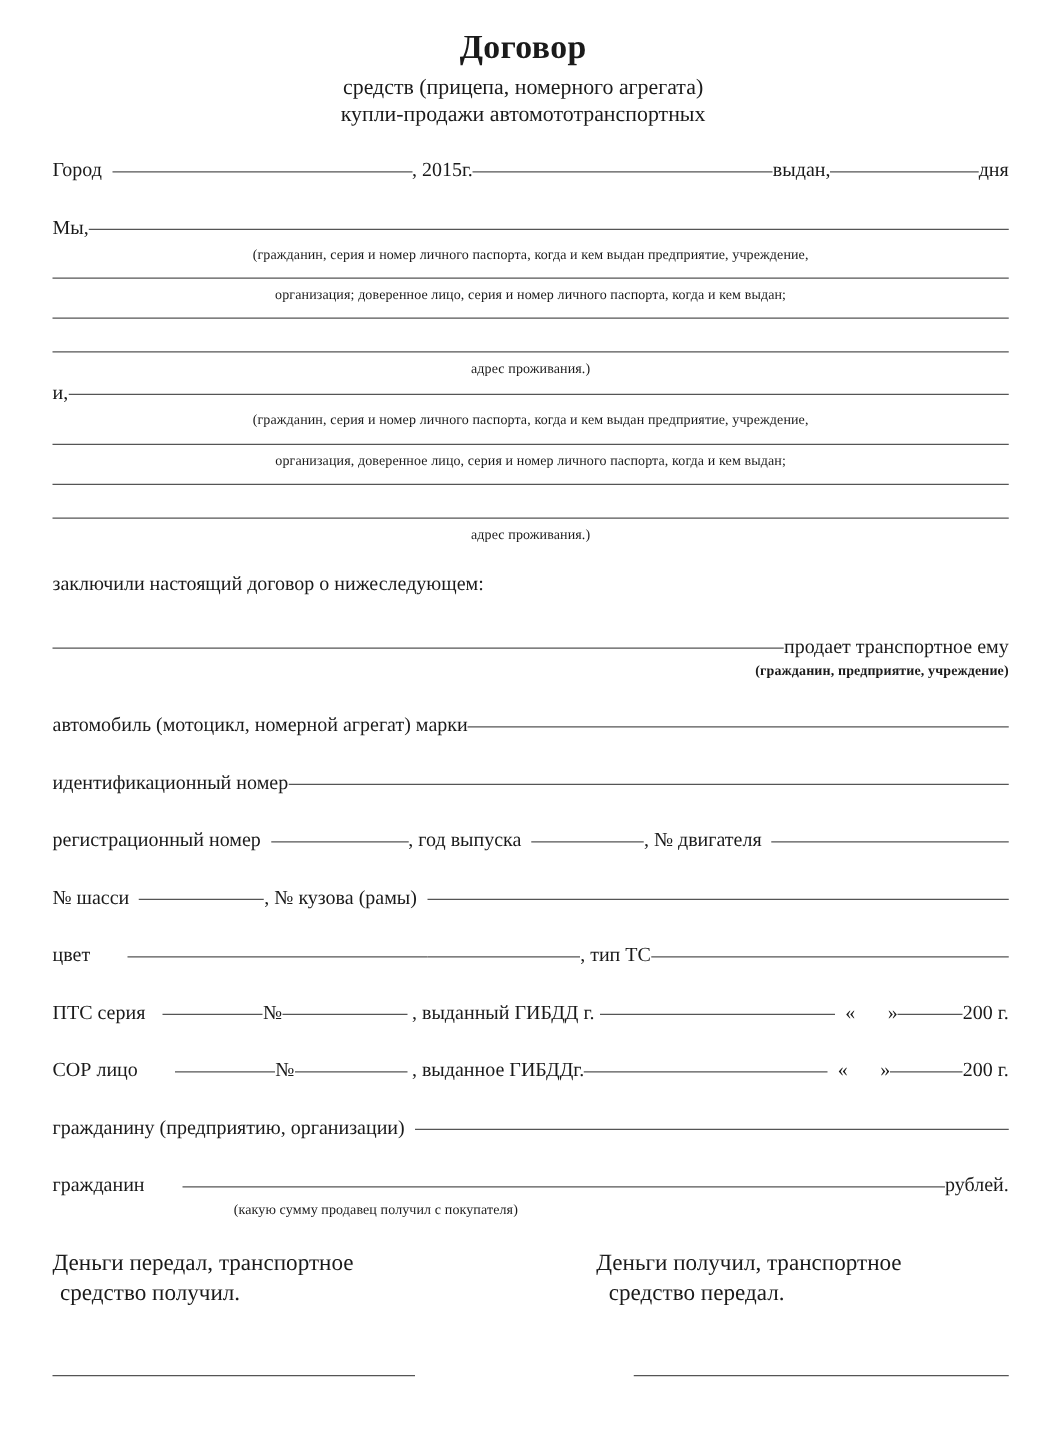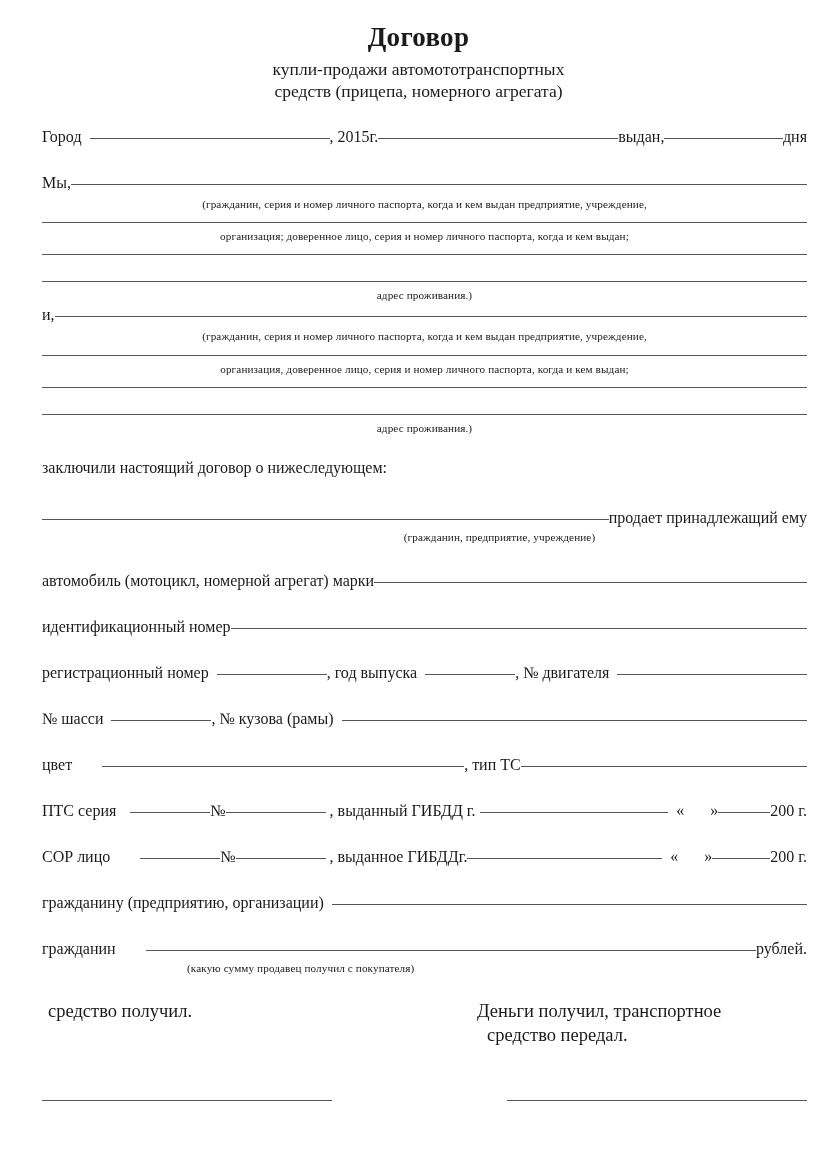--- a/index.html
+++ b/index.html
@@ -134,22 +134,22 @@
   .quote-gap { display:inline-block; width: 26px; }
 </style>
 </head>
 <body>
 
 <div class="page">
 
   <div class="title-block">
     <div class="doc-title">Договор</div>
     <div class="doc-subtitle">
+      <span>средств (прицепа, номерного агрегата)</span>
       <span>купли-продажи автомототранспортных</span>
-      <span>средств (прицепа, номерного агрегата)</span>
     </div>
   </div>
 
   <div class="gap26"></div>
 
   <div class="body">
 
     <div class="row">
       <span class="txt">Город</span>
       <span class="sp8"></span>
@@ -206,24 +206,24 @@
     <div class="gap26"></div>
 
     <div class="row">
       <span class="txt">заключили настоящий договор о нижеследующем:</span>
     </div>
 
     <div class="gap34"></div>
 
     <div class="row seller-row">
       <span class="rule"></span>
-      <span class="txt tail">продает принадлежащий ему</span>
+      <span class="txt tail">продает транспортное ему</span>
     </div>
     <div class="gap6"></div>
-    <div class="caption" style="text-align:center; padding-left:150px;">(гражданин, предприятие, учреждение)</div>
+    <div class="caption" style="text-align:right; padding-left:150px;font-weight:bold;">(гражданин, предприятие, учреждение)</div>
 
     <div class="gap30"></div>
 
     <div class="row">
       <span class="txt">автомобиль (мотоцикл, номерной агрегат) марки</span>
       <span class="rule"></span>
     </div>
 
     <div class="gap30"></div>
 
@@ -325,20 +325,21 @@
     </div>
     <div class="gap6"></div>
     <div class="caption" style="text-align:left; padding-left:145px;">(какую сумму продавец получил с покупателя)</div>
 
   </div>
 
   <div class="gap26"></div>
 
   <div class="sign-wrap">
     <div class="sign-col left">
+      <div>Деньги  передал, транспортное</div>
       <div class="l2">средство получил.</div>
     </div>
     <div class="sign-col right">
       <div>Деньги  получил, транспортное</div>
       <div class="l2">средство передал.</div>
     </div>
   </div>
 
   <div class="gap34"></div>
   <div class="gap18"></div>

